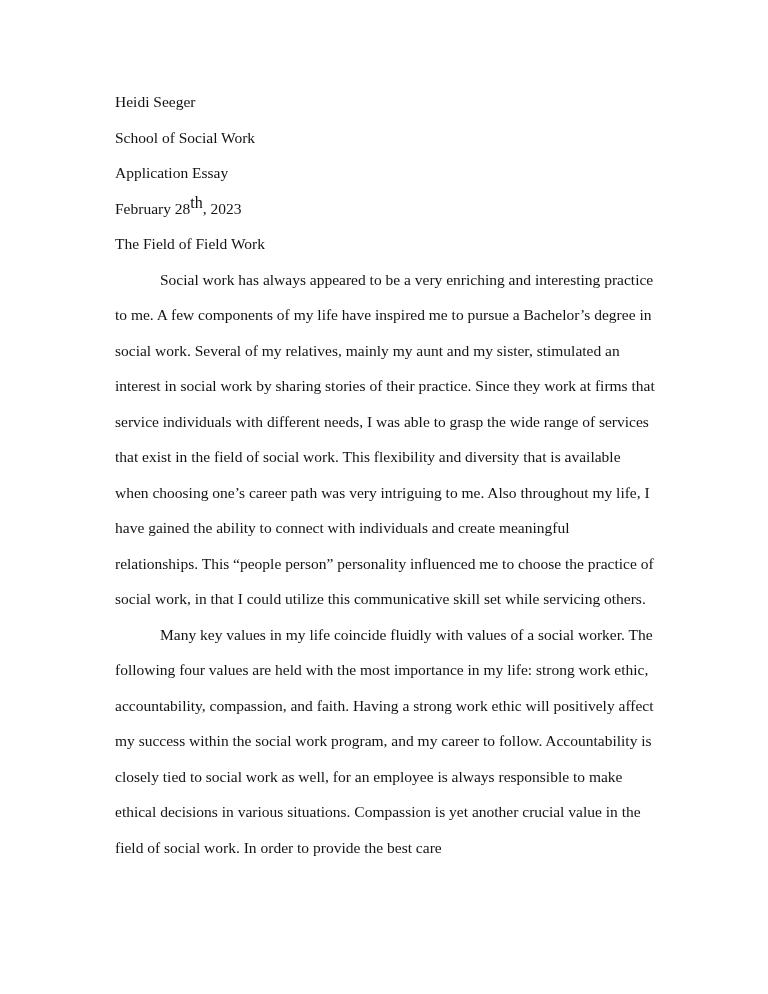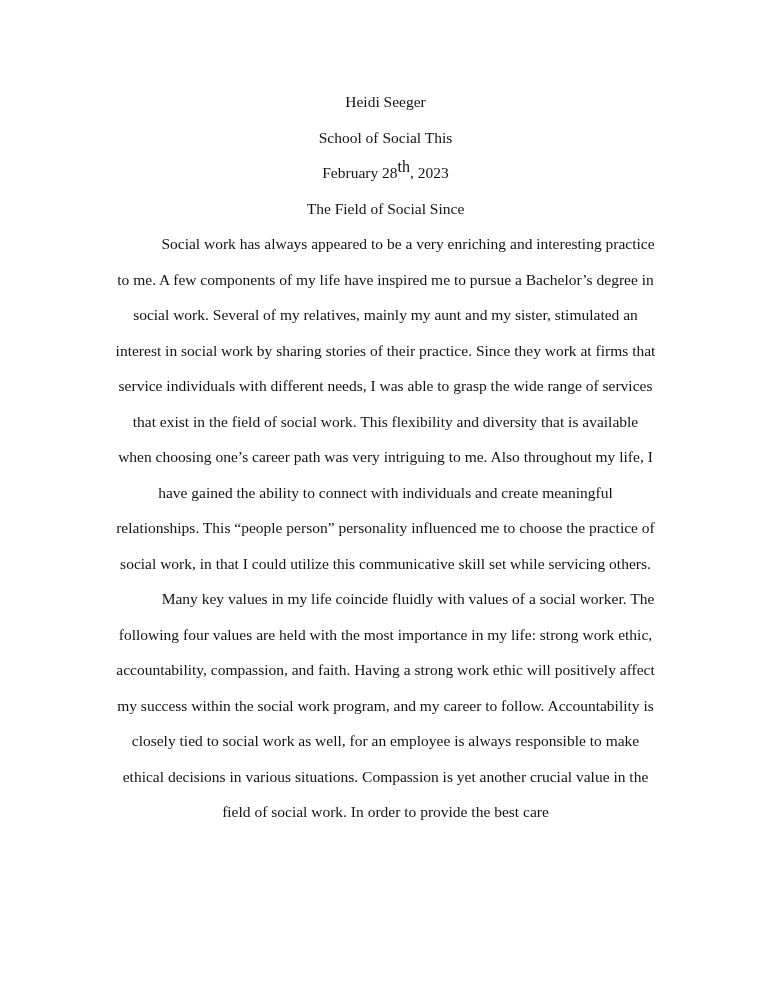--- a/index.html
+++ b/index.html
@@ -15,21 +15,21 @@
     box-sizing: border-box;
     padding: 84px 112px 0 115px;
     font-family: "Liberation Serif", "DejaVu Serif", serif;
     font-size: 15.5px;
     color: #131313;
     overflow: hidden;
   }
   .page p {
     margin: 0;
     line-height: 35.5px;
-    text-align: center;
+    text-align: left;
   }
   .title {
     text-align: center;
     font-weight: normal;
     font-size: 15.5px;
     margin: 0;
     line-height: 35.5px;
   }
   .body-para .indent,
   .body-para {
@@ -40,22 +40,23 @@
     line-height: 0;
     vertical-align: super;
   }
 </style>
 </head>
 <body>
 
 <div class="page">
   <div class="header-block">
     <p>Heidi Seeger</p>
-    <p>School of Social This</p>
+    <p>School of Social Work</p>
+    <p>Application Essay</p>
     <p><span>February 28</span><sup>th</sup><span>, 2023</span></p>
   </div>
 
-  <p class="title">The Field of Social Since</p>
+  <p class="title">The Field of Field Work</p>
 
   <p class="body-para">Social work has always appeared to be a very enriching and interesting practice to me. A few components of my life have inspired me to pursue a Bachelor’s degree in social work. Several of my relatives, mainly my aunt and my sister, stimulated an interest in social work by sharing stories of their practice. Since they work at firms that service individuals with different needs, I was able to grasp the wide range of services that exist in the field of social work. This flexibility and diversity that is available when choosing one’s career path was very intriguing to me. Also throughout my life, I have gained the ability to connect with individuals and create meaningful relationships. This “people person” personality influenced me to choose the practice of social work, in that I could utilize this communicative skill set while servicing others.</p>
 
   <p class="body-para">Many key values in my life coincide fluidly with values of a social worker. The following four values are held with the most importance in my life: strong work ethic, accountability, compassion, and faith. Having a strong work ethic will positively affect my success within the social work program, and my career to follow. Accountability is closely tied to social work as well, for an employee is always responsible to make ethical decisions in various situations. Compassion is yet another crucial value in the field of social work. In order to provide the best care</p>
 </div>
 
 </body></html>

